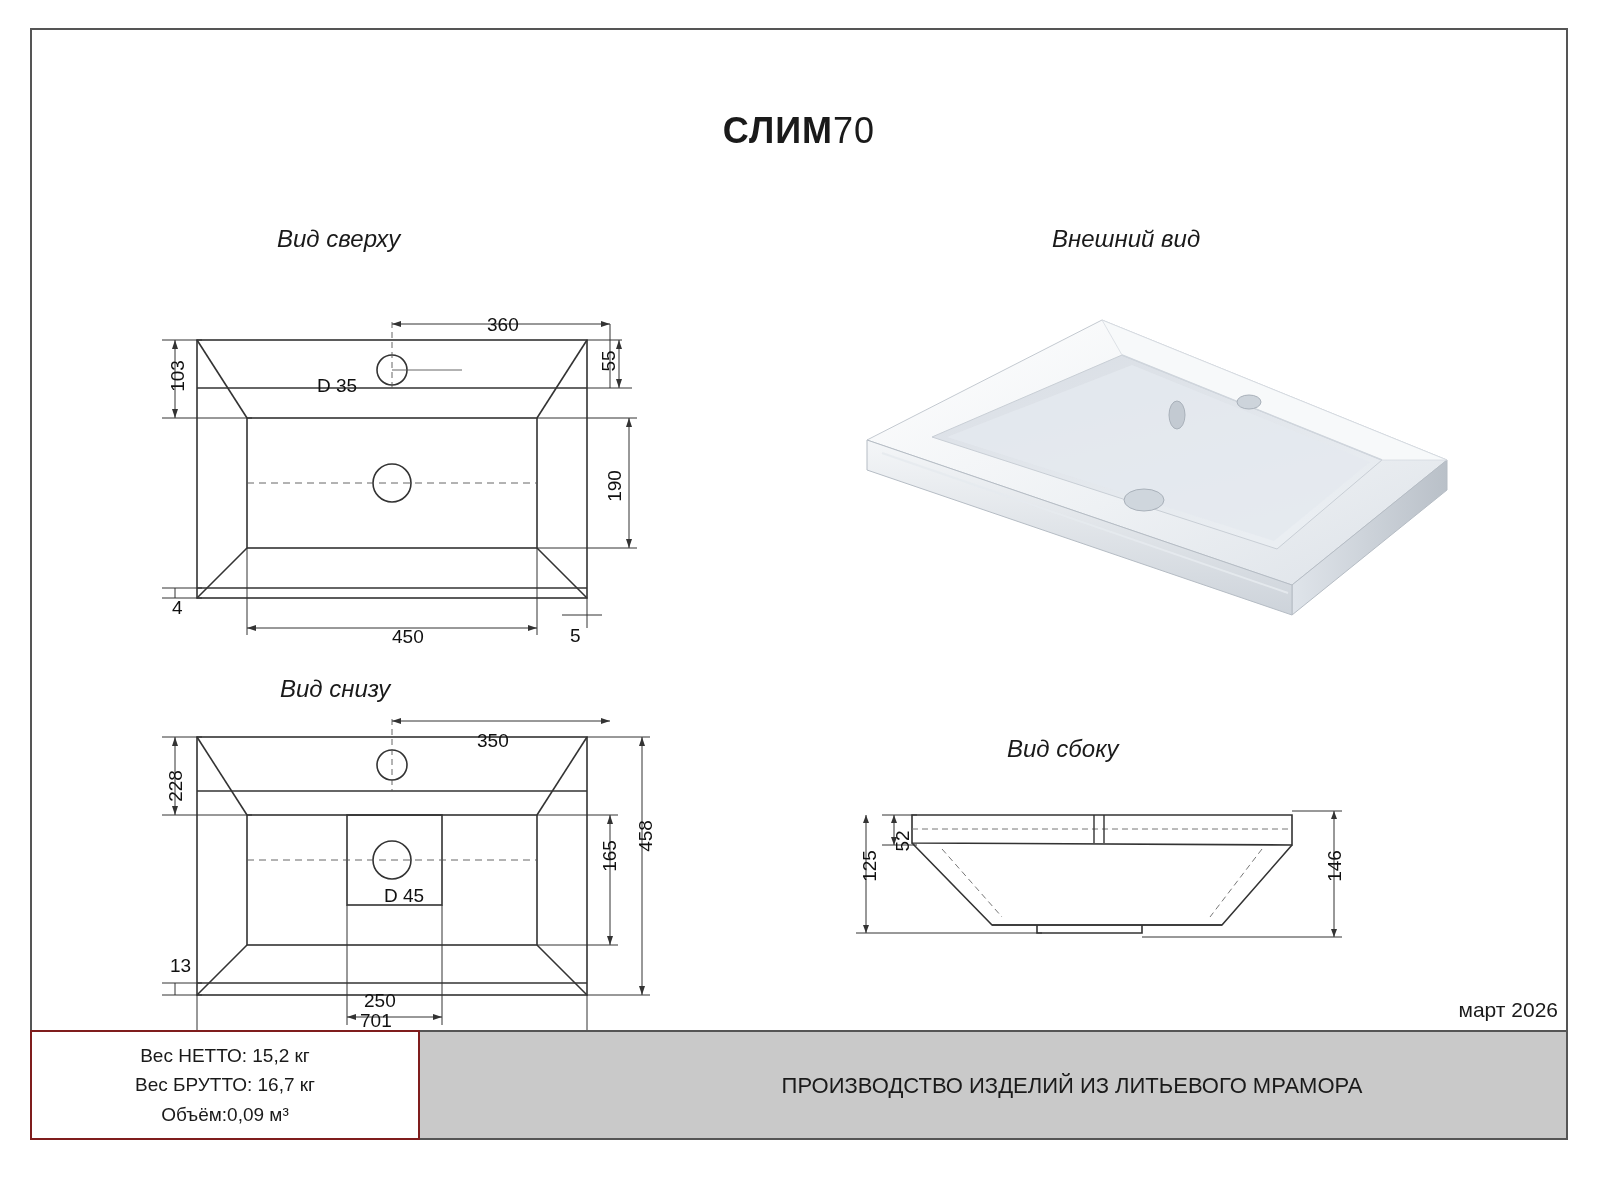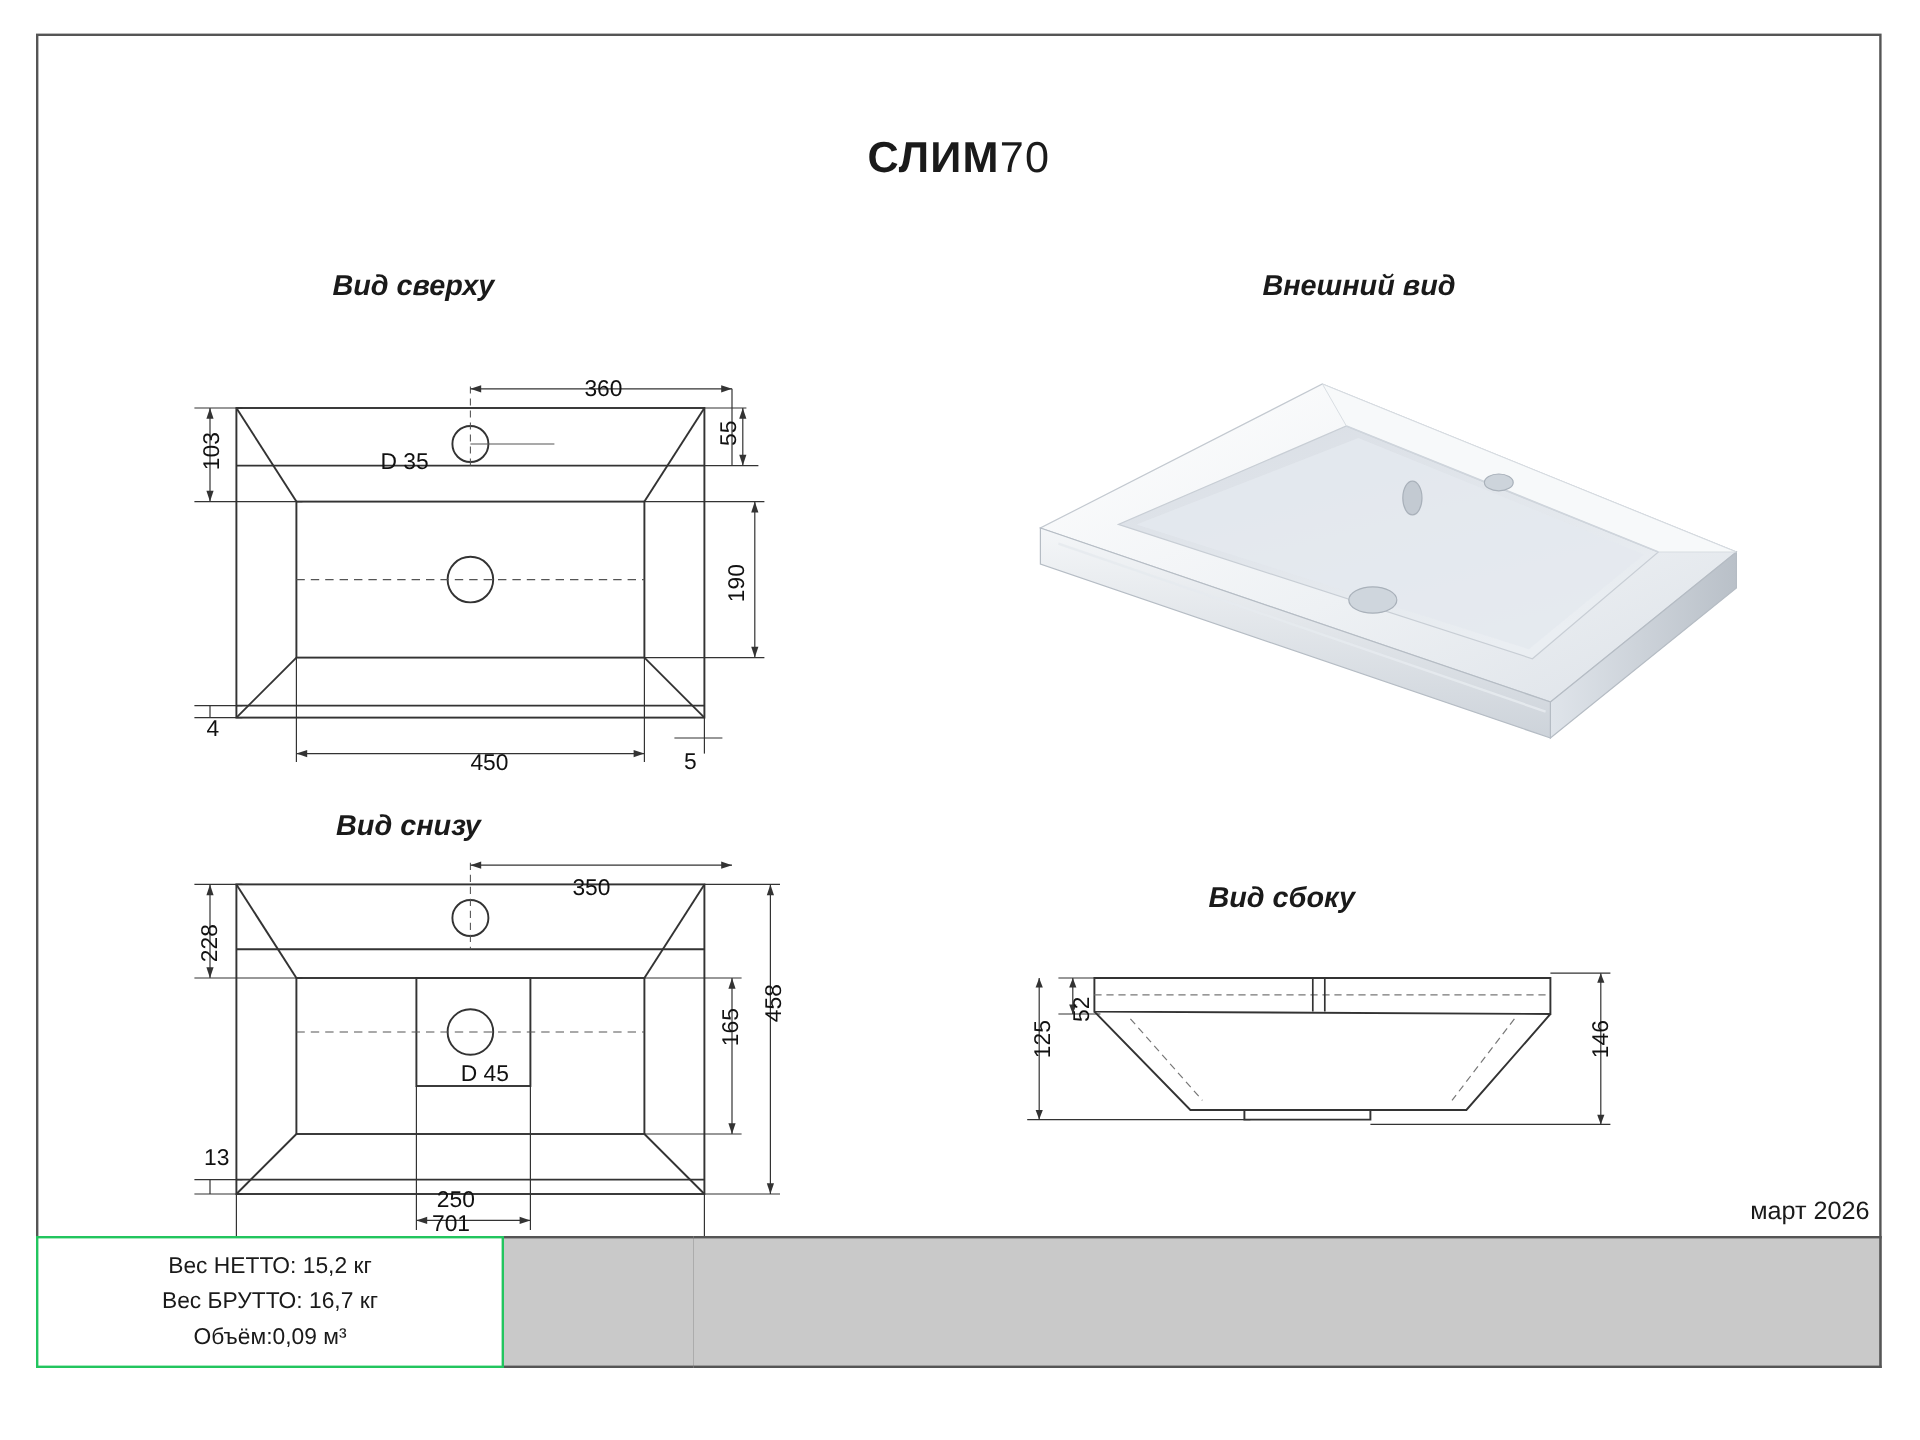--- a/index.html
+++ b/index.html
@@ -32,21 +32,21 @@
     text-align: center;
     font-size: 36px;
     font-weight: bold;
     letter-spacing: 1px;
   }
   .title .num { font-weight: normal; margin-left: 0; }
 
   .view-label {
     position: absolute;
     font-size: 24px;
-    font-weight: bold;
+    font-weight: normal;
     font-style: italic;
     white-space: nowrap;
   }
 
   .dim {
     position: absolute;
     font-size: 19px;
     white-space: nowrap;
     color: #111;
   }
@@ -55,21 +55,21 @@
     transform: rotate(-90deg);
   }
 
   
   #weight-box {
     position: absolute;
     left: 30px;
     top: 1030px;
     width: 390px;
     height: 110px;
-    border: 2px solid #22c55e;
+    border: 2px solid #7f1d1d;
     box-sizing: border-box;
     background: #fff;
     display: flex;
     flex-direction: column;
     align-items: center;
     justify-content: center;
     font-size: 19px;
     line-height: 1.55;
   }
   #grey-box {
@@ -384,13 +384,14 @@
 
 <div id="weight-box">
   <div>Вес НЕТТО: 15,2 кг</div>
   <div>Вес БРУТТО: 16,7 кг</div>
   <div>Объём:0,09 м³</div>
 </div>
 
 <div id="grey-box"></div>
 
 <div id="footer-note">
+  <div>ПРОИЗВОДСТВО ИЗДЕЛИЙ ИЗ ЛИТЬЕВОГО МРАМОРА</div>
 </div>
 
 </body></html>

